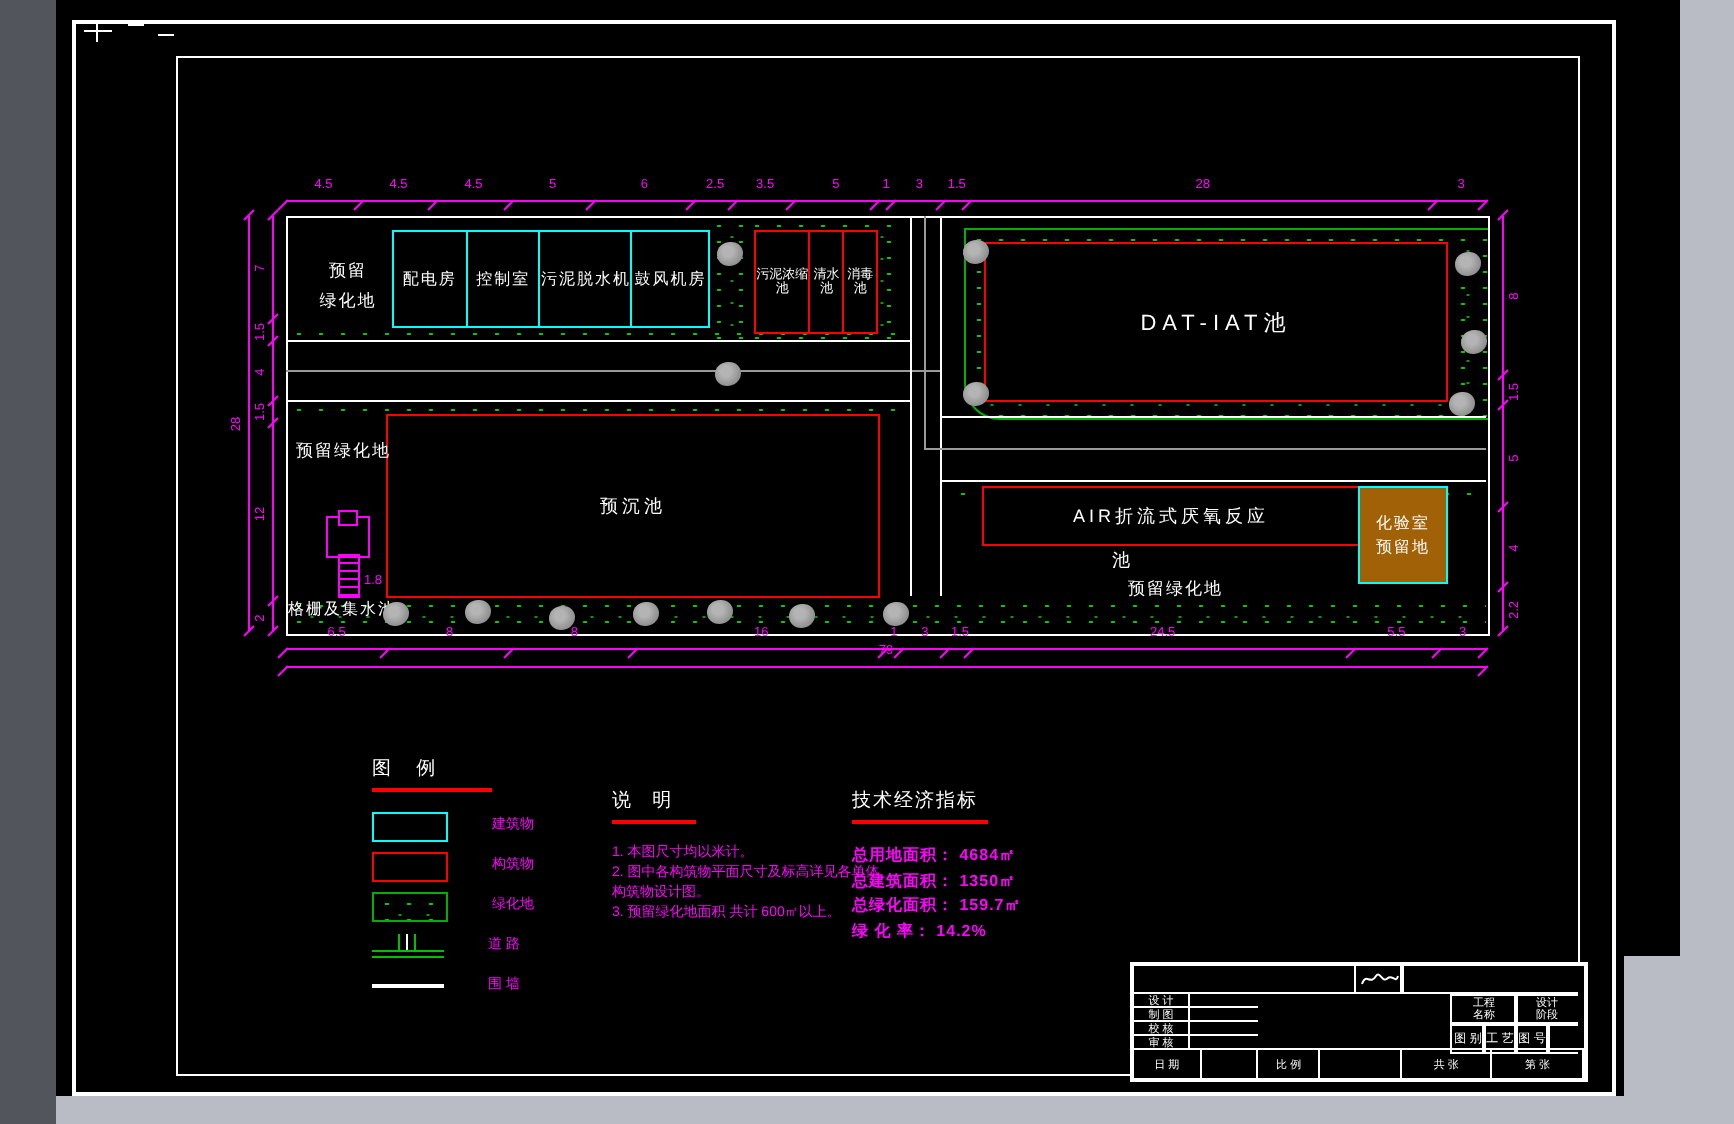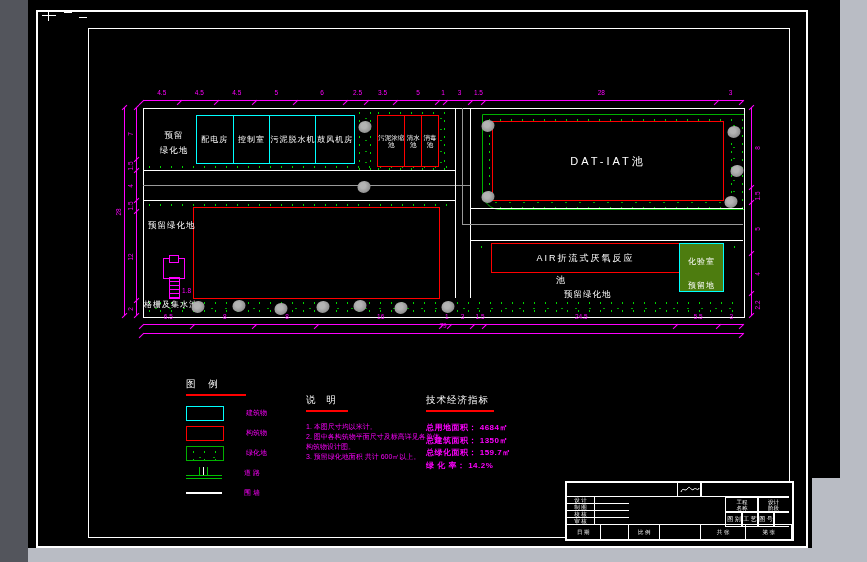--- a/index.html
+++ b/index.html
@@ -21,21 +21,21 @@
   .grayline{position:absolute;background:#9a9a9a;}
   .rooms{position:absolute;display:flex;align-items:stretch;background:#000;}
   .rooms.cyan{border:1px solid #00ffff;color:#00ffff;}
   .rooms.red{border:1px solid #ff0000;color:#ff0000;}
   .rooms .room{flex:1 1 0;display:flex;align-items:center;justify-content:center;position:relative;}
   .rooms .room + .room{border-left:1px solid currentColor;}
   .rooms .room span{color:#fff;font-size:8px;letter-spacing:1px;white-space:nowrap;}
   .rooms.wrap .room span{white-space:normal;font-size:6.5px;line-height:7.5px;text-align:center;letter-spacing:0;}
   .rooms.big .room span{font-size:9px;letter-spacing:2px;}
   .pool{position:absolute;border:1px solid #ff0000;background:#000;display:flex;align-items:center;justify-content:center;}
-  .cyanbox{position:absolute;border:1px solid #00ffff;background:#4d7c0f;display:flex;flex-direction:column;align-items:center;justify-content:flex-end;gap:13px;}
+  .cyanbox{position:absolute;border:1px solid #00ffff;background:#a16207;display:flex;flex-direction:column;align-items:center;justify-content:center;gap:1px;}
   .sitelabel{position:absolute;color:#fff;font-size:8.5px;letter-spacing:1px;white-space:nowrap;text-align:right;}
   .tree{position:absolute;width:13px;height:12px;border-radius:52% 46% 55% 48%;
         background:radial-gradient(circle at 42% 40%,#b4b4b4 25%,#8b8b8b 75%);
         transform:translate(-50%,-50%);}
   
   .pump-box{position:absolute;border:1px solid #ff00ff;}
   .pump-ladder{position:absolute;border:1px solid #ff00ff;
      background:repeating-linear-gradient(180deg,transparent 0 3px,#ff00ff 3px 4px);}
   
   .dim{position:absolute;}
@@ -141,20 +141,23 @@
       <div class="room" style="flex: 0.9 1 0px;">
         <span>消毒池</span>
       </div>
     </div>
 
   <div class="pool" style="left:492px;top:121px;width:230px;height:78px;">
     <span style="font-size:11px;letter-spacing:3px;">DAT-IAT池</span>
   </div>
 
   <div class="rooms red big" style="left:193px;top:207px;width:245px;height:90px;">
+      <div class="room" style="flex: 1 1 0px;">
+        <span>预沉池</span>
+      </div>
     </div>
 
   <div class="pool" style="left:491px;top:243px;width:187px;height:28px;">
     <span style="font-size:9px;letter-spacing:2px;white-space:nowrap;">AIR折流式厌氧反应</span>
   </div>
   <div class="sitelabel" style="left:556px;top:274px;font-size:9px;">池</div>
 
   <div class="cyanbox" style="left:679px;top:243px;width:43px;height:47px;">
     <span style="font-size:8px;letter-spacing:1px;">化验室</span>
     <span style="font-size:8px;letter-spacing:1px;">预留地</span>

